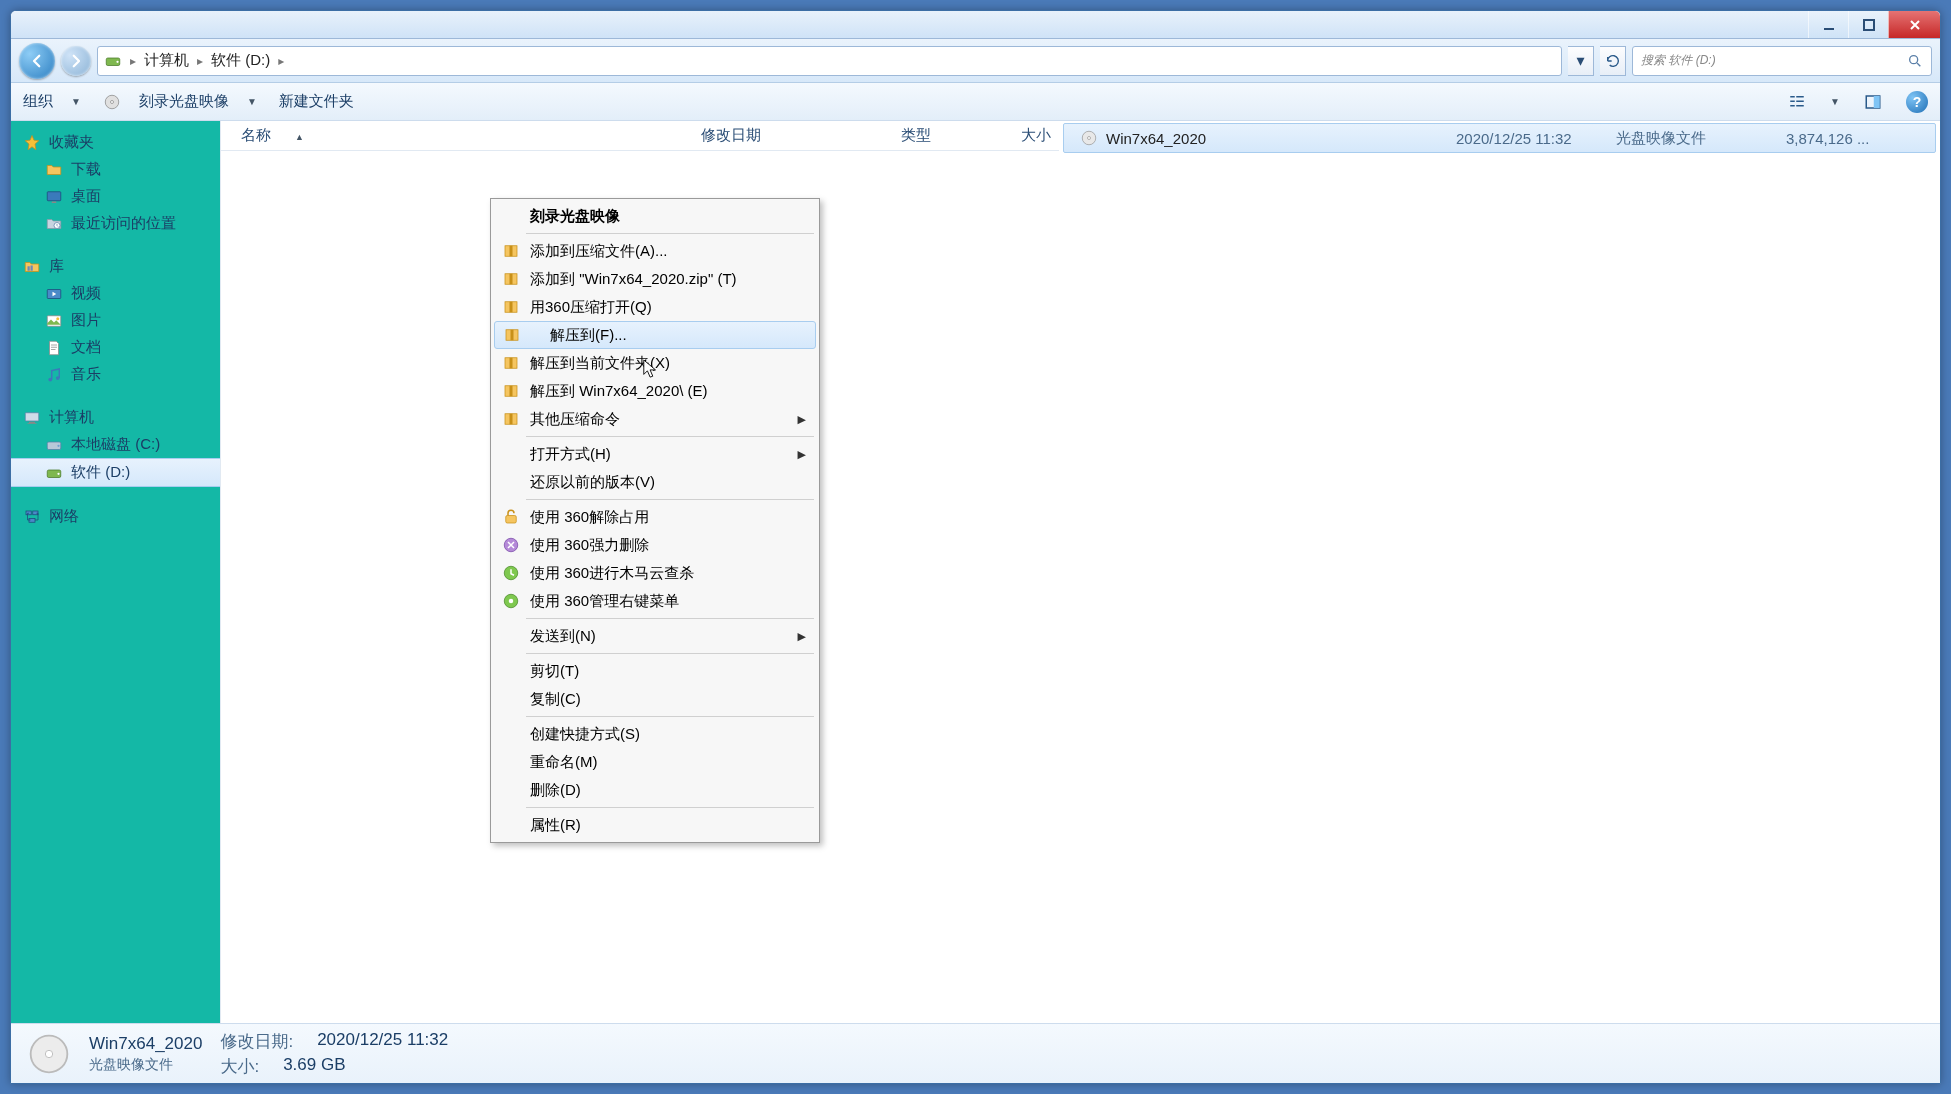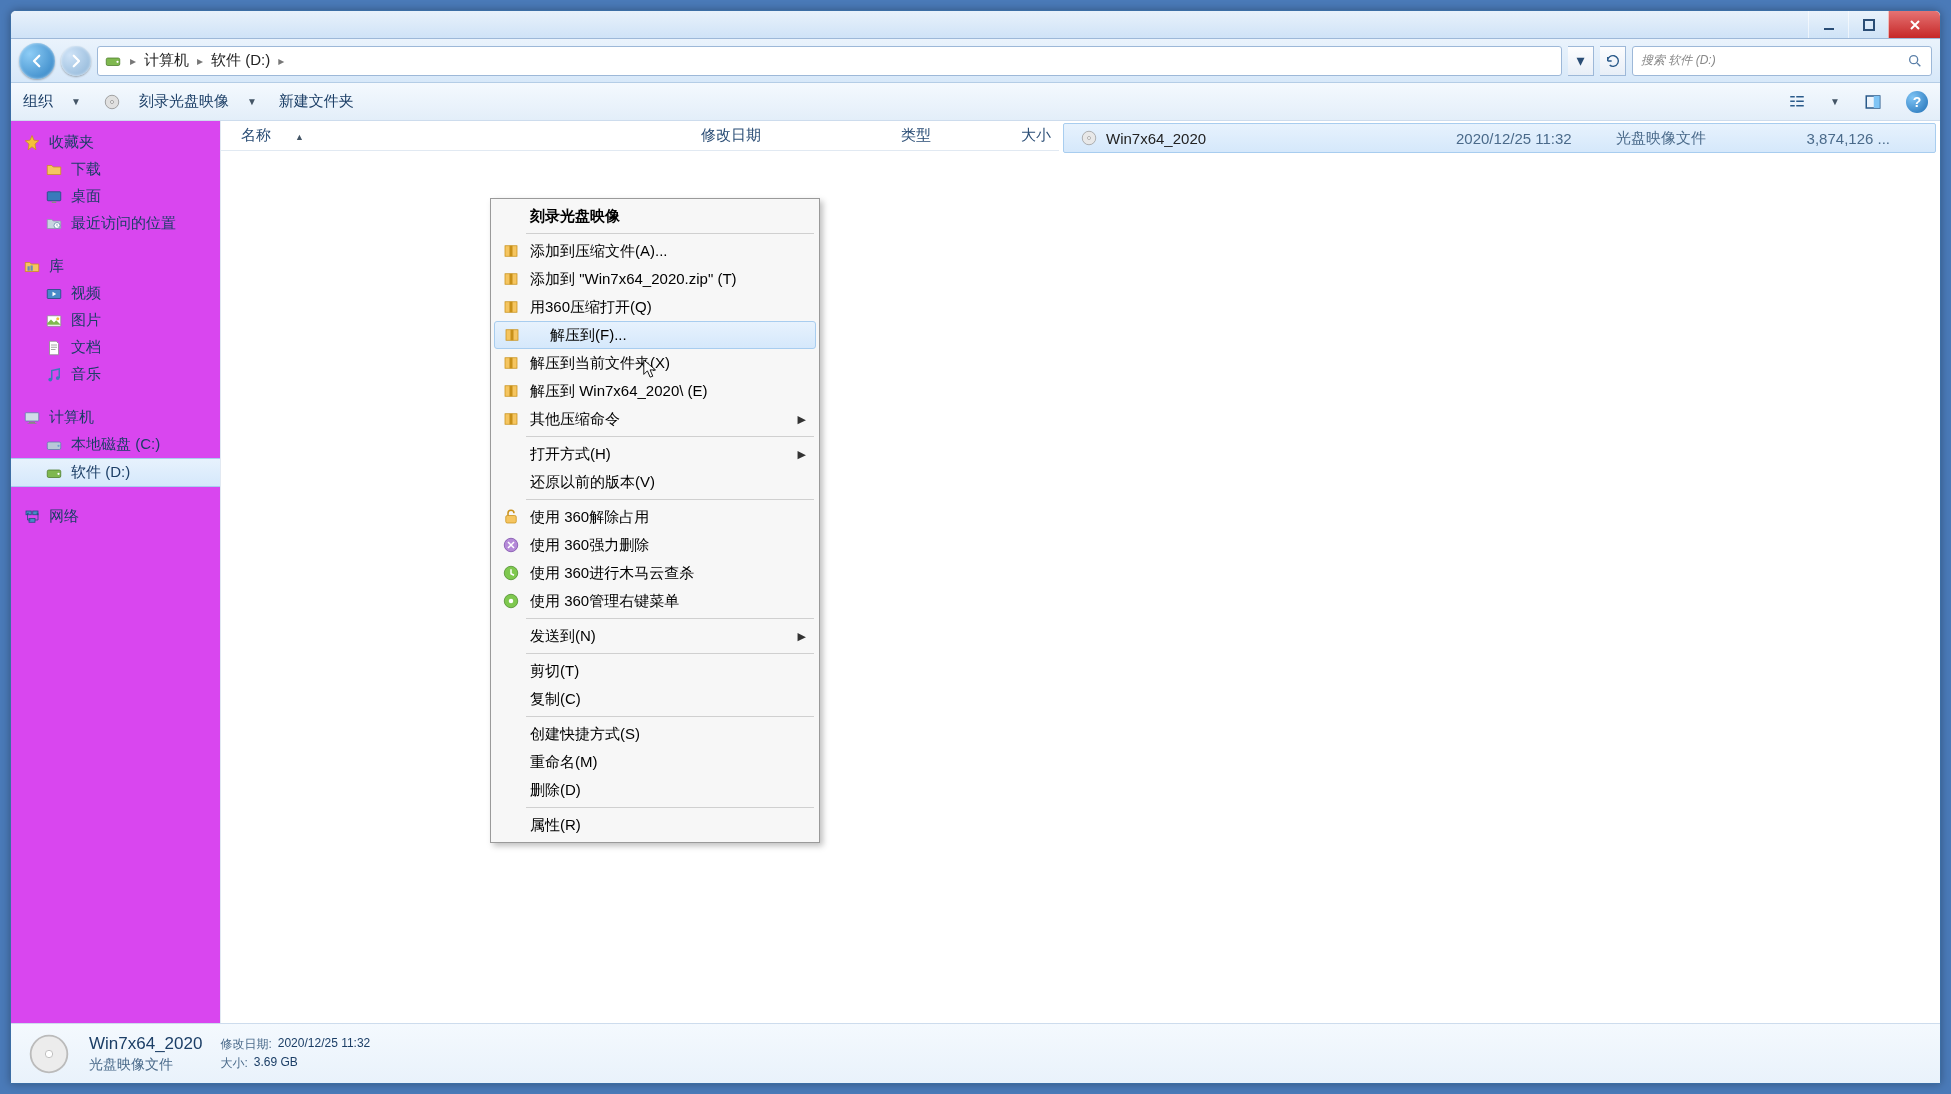--- a/index.html
+++ b/index.html
@@ -66,21 +66,21 @@
 .toolbar .spacer { flex:1; }
 .toolbar .tb-icon { width:22px;height:22px; display:flex;align-items:center;justify-content:center; cursor:pointer; color:#2a5a8a;}
 .toolbar .tb-icon svg{width:18px;height:18px;}
 .toolbar .help { width:22px;height:22px;border-radius:50%;background:radial-gradient(circle at 30% 30%,#7fc4f5,#1f6fb5);color:#fff;display:flex;align-items:center;justify-content:center;font-weight:bold;font-size:14px;}
 
 
 .body { flex:1; display:flex; min-height:0; }
 
 
 .sidebar {
-  width:210px; background:#d946ef; border-right:1px solid #e1e9f2; overflow-y:auto;
+  width:210px; background:#14b8a6; border-right:1px solid #e1e9f2; overflow-y:auto;
   padding:8px 0; font-size:15px; color:#1b3e66;
 }
 .side-group { margin-bottom:16px; }
 .side-head { display:flex; align-items:center; gap:8px; padding:4px 12px; cursor:pointer; }
 .side-item { display:flex; align-items:center; gap:8px; padding:4px 12px 4px 34px; cursor:pointer; }
 .side-item.selected { background:linear-gradient(#e7f2fd,#d5e8fb); border:1px solid #a8cdef; border-left:none; border-right:none;}
 .side-icon{width:18px;height:18px;flex-shrink:0;}
 
 
 .filepane { flex:1; display:flex; min-width:0; }
@@ -90,33 +90,33 @@
 }
 .col-head .col { padding:0 8px; }
 .col.name{width:376px;} .col.date{width:160px;text-align:right;} .col.type{width:170px;text-align:right;} .col.size{width:120px;text-align:right;}
 .col-head .sort-ind{font-size:9px;color:#456;margin-left:24px;}
 .filelist { flex:1; overflow:auto; position:relative; }
 .file-row {
   display:flex; align-items:center; height:30px; font-size:15px; color:#222; padding-left:12px;
 }
 .file-row.selected { background:linear-gradient(#e7f2fd,#d5e8fb); border:1px solid #a8cdef; border-radius:2px; margin:2px 4px; padding-left:8px;}
 .file-row .cell{padding:0 8px;}
-.cell.name{width:376px;display:flex;align-items:center;gap:8px;} .cell.date{width:160px;color:#4a6a8a;} .cell.type{width:170px;color:#4a6a8a;} .cell.size{width:120px;text-align:right;color:#4a6a8a;}
+.cell.name{width:376px;display:flex;align-items:center;gap:8px;} .cell.date{width:160px;color:#4a6a8a;} .cell.type{width:170px;color:#4a6a8a;} .cell.size{width:120px;text-align:left;color:#4a6a8a;}
 .file-icon{width:18px;height:18px;}
 
 
 .details {
   height:60px; border-top:1px solid #cddced; background:linear-gradient(#f4f9fe,#e9f2fb);
   display:flex; align-items:center; padding:6px 16px; gap:18px; font-size:15px;
 }
 .details .thumb{width:44px;height:44px;}
 .details .meta-title{font-size:17px;color:#1b3e66;}
 .details .meta-sub{font-size:14px;color:#4a6a8a;}
 .details .meta-col{display:flex;flex-direction:column;gap:2px;}
-.details .kv{display:flex;gap:6px;font-size:12px;}
+.details .kv{display:flex;gap:24px;font-size:17px;}
 .details .kv .k{color:#4a6a8a;} .details .kv .v{color:#1b3e66;}
 
 
 .context-menu {
   position:absolute; left:490px; top:198px; width:330px;
   background:#f7f7f7; border:1px solid #9a9a9a; box-shadow:3px 3px 6px rgba(0,0,0,.25);
   font-size:15px; padding:3px;
 }
 .cm-item {
   height:28px; display:flex; align-items:center; padding:0 10px 0 36px; position:relative;

